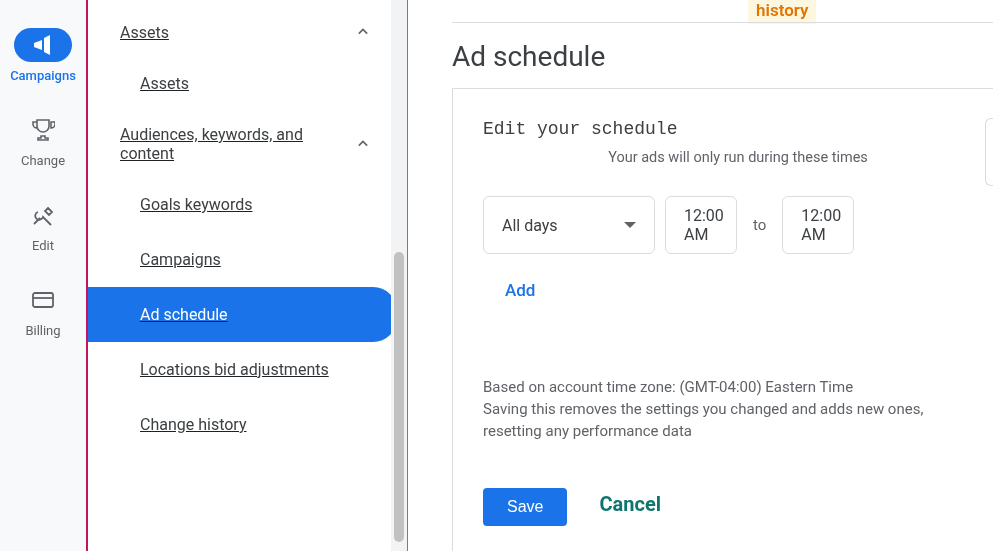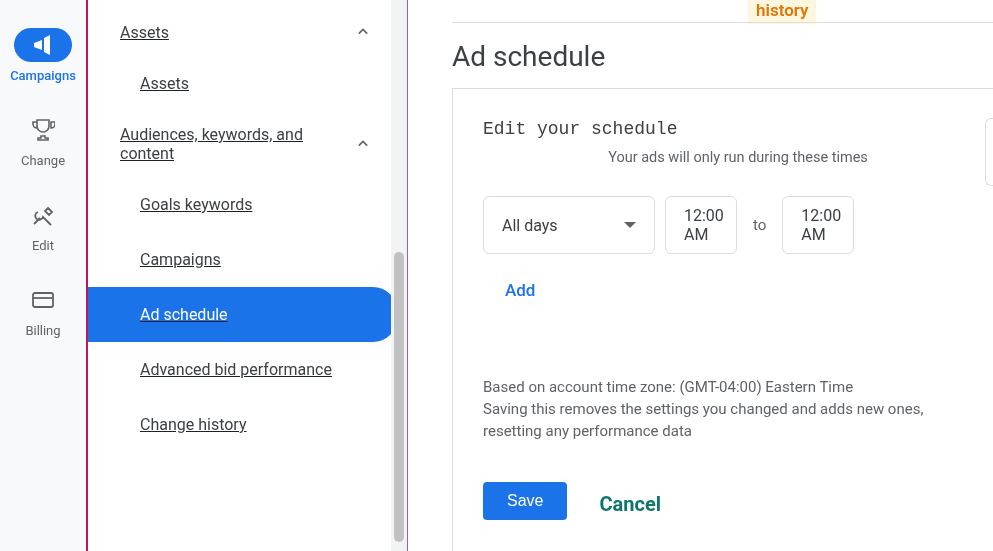--- a/index.html
+++ b/index.html
@@ -162,21 +162,21 @@
     .note {
       margin-top: 77px;
       font-size: 15px;
       color: #5f6368;
       line-height: 1.45;
       max-width: 490px;
     }
     .btn-row {
       display: flex;
       gap: 24px;
-      align-items: flex-start;
+      align-items: flex-end;
       margin-top: 40px;
     }
     .btn-primary {
       background: #1a73e8;
       color: #fff;
       border: none;
       border-radius: 4px;
       padding: 10px 24px;
       font-size: 16px;
       font-weight: 500;
@@ -249,21 +249,21 @@
 
   <div class="nav-group-header">
     <span style="max-width:220px">Audiences, keywords, and content</span>
     <svg class="chev" viewBox="0 0 24 24">
         <path d="M7 14l5-5 5 5" fill="none" stroke="#5f6368" stroke-width="2"></path>
       </svg>
   </div>
   <div class="nav-child">Goals keywords</div>
   <div class="nav-child">Campaigns</div>
   <div class="nav-child active">Ad schedule</div>
-  <div class="nav-child">Advanced bid performance</div>
+  <div class="nav-child">Locations bid adjustments</div>
   <div class="nav-child">Change history</div>
 
   <div class="sidebar-scroll">
     <div class="sidebar-thumb"></div>
   </div>
 </div>
 
 <div class="main">
   <div class="banner-word">history</div>
   <div class="hr-top"></div>

